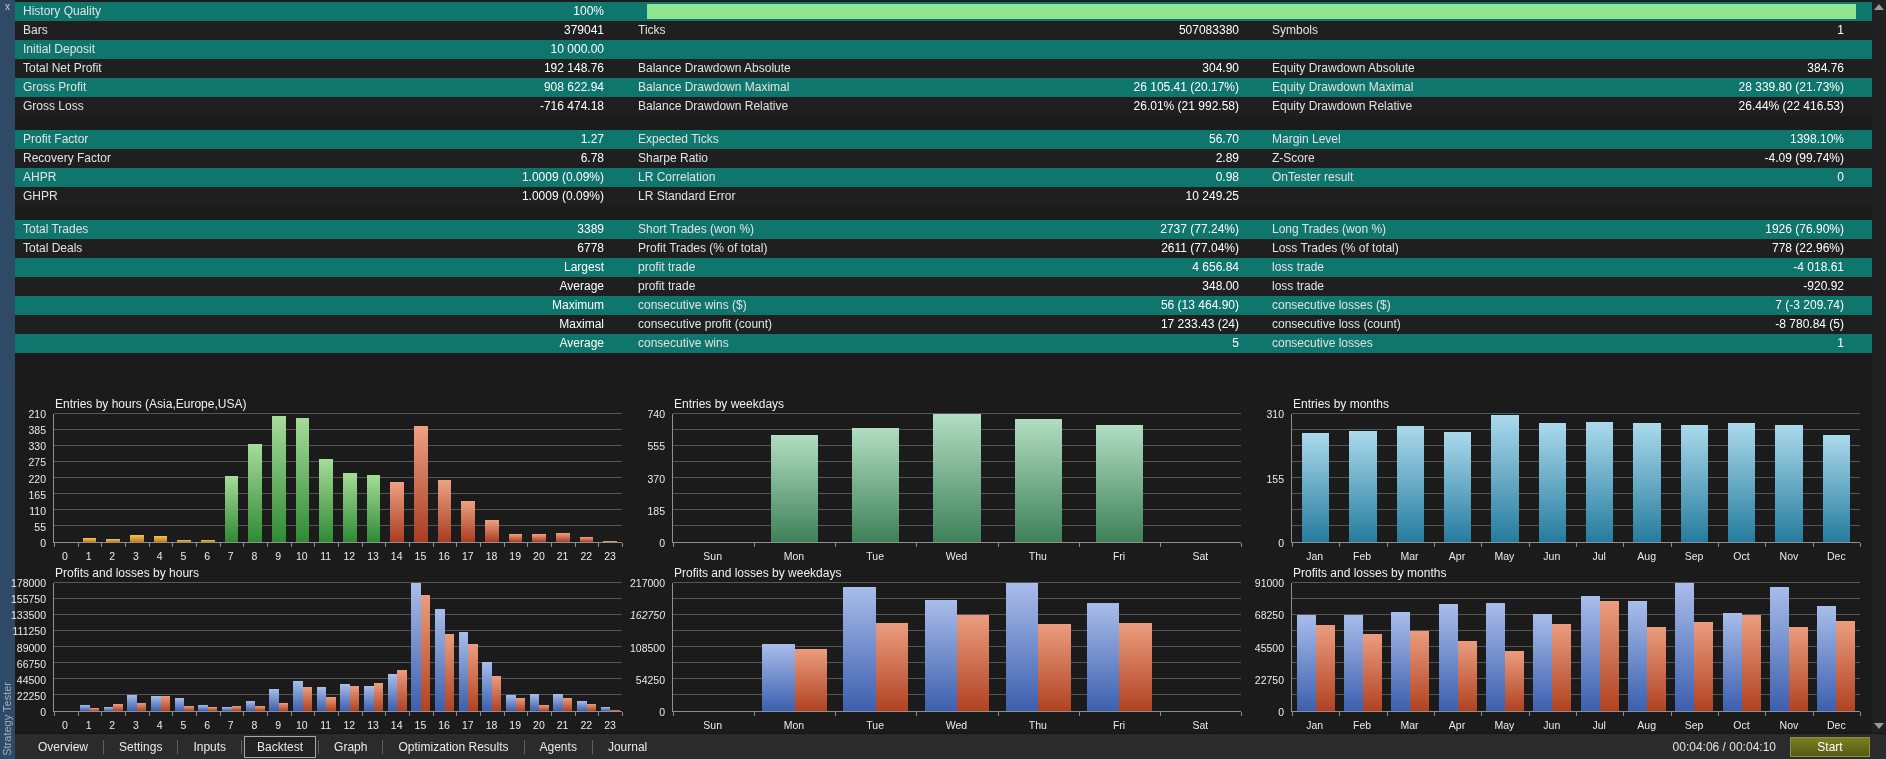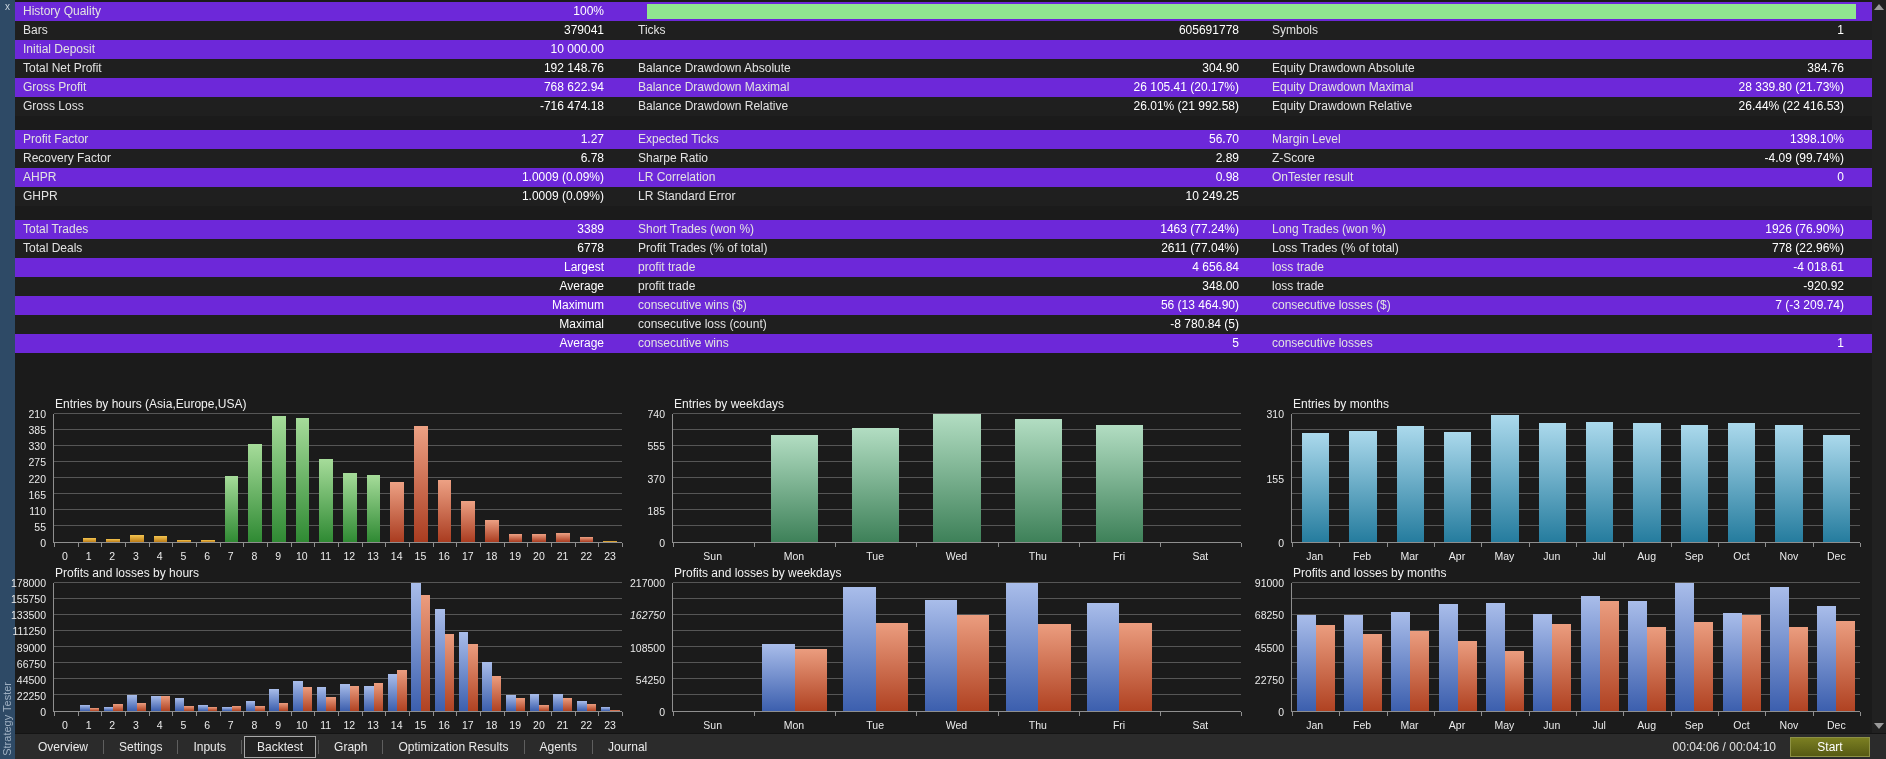--- a/index.html
+++ b/index.html
@@ -10,21 +10,21 @@
     color:#e6e6e6; font-size:12px;
   }
   
   .sidestrip { position:absolute; left:0; top:0; width:15px; height:100%; background:#2e4a66; }
   .close-x { position:absolute; top:2px; left:0; right:0; text-align:center; color:#c9d4de; font-size:10px; line-height:10px; }
   .side-title { position:absolute; bottom:3px; left:1px; writing-mode:vertical-rl; transform:rotate(180deg); color:#9fb0c2; font-size:11px; white-space:nowrap; }
 
   
   .stats { position:absolute; left:15px; top:0; right:14px; padding-top:2px; }
   .srow { position:relative; display:grid; grid-template-columns:598px 632px 1fr; height:19px; line-height:19px; }
-  .srow.light { background:#6d28d9; }
+  .srow.light { background:#0f766e; }
   .srow.dark  { background:#1f1f1f; }
   .sgap { height:14px; }
   .cell { display:flex; overflow:hidden; white-space:nowrap; }
   .cell:nth-child(1) { padding:0 9px 0 8px; }
   .cell:nth-child(2) { padding:0 6px 0 25px; }
   .cell:nth-child(3) { padding:0 28px 0 27px; }
   .cell .lab { color:#e2e2e2; }
   .cell .val { margin-left:auto; color:#ffffff; }
   .progress { position:absolute; left:632px; right:16px; top:2px; height:15px; }
 
@@ -90,21 +90,21 @@
         </div>
         <div class="progress" style="background: rgb(144, 230, 144);"></div>
       </div>
       <div class="srow dark">
         <div class="cell">
           <span class="lab">Bars</span>
           <span class="val">379041</span>
         </div>
         <div class="cell">
           <span class="lab">Ticks</span>
-          <span class="val">605691778</span>
+          <span class="val">507083380</span>
         </div>
         <div class="cell">
           <span class="lab">Symbols</span>
           <span class="val">1</span>
         </div>
       </div>
       <div class="srow light">
         <div class="cell">
           <span class="lab">Initial Deposit</span>
           <span class="val">10 000.00</span>
@@ -128,21 +128,21 @@
           <span class="val">304.90</span>
         </div>
         <div class="cell">
           <span class="lab">Equity Drawdown Absolute</span>
           <span class="val">384.76</span>
         </div>
       </div>
       <div class="srow light">
         <div class="cell">
           <span class="lab">Gross Profit</span>
-          <span class="val">768 622.94</span>
+          <span class="val">908 622.94</span>
         </div>
         <div class="cell">
           <span class="lab">Balance Drawdown Maximal</span>
           <span class="val">26 105.41 (20.17%)</span>
         </div>
         <div class="cell">
           <span class="lab">Equity Drawdown Maximal</span>
           <span class="val">28 339.80 (21.73%)</span>
         </div>
       </div>
@@ -218,21 +218,21 @@
         </div>
       </div>
       <div class="sgap"></div>
       <div class="srow light">
         <div class="cell">
           <span class="lab">Total Trades</span>
           <span class="val">3389</span>
         </div>
         <div class="cell">
           <span class="lab">Short Trades (won %)</span>
-          <span class="val">1463 (77.24%)</span>
+          <span class="val">2737 (77.24%)</span>
         </div>
         <div class="cell">
           <span class="lab">Long Trades (won %)</span>
           <span class="val">1926 (76.90%)</span>
         </div>
       </div>
       <div class="srow dark">
         <div class="cell">
           <span class="lab">Total Deals</span>
           <span class="val">6778</span>
@@ -285,20 +285,24 @@
         </div>
         <div class="cell">
           <span class="lab">consecutive losses ($)</span>
           <span class="val">7 (-3 209.74)</span>
         </div>
       </div>
       <div class="srow dark">
         <div class="cell">
           <span class="lab"></span>
           <span class="val">Maximal</span>
+        </div>
+        <div class="cell">
+          <span class="lab">consecutive profit (count)</span>
+          <span class="val">17 233.43 (24)</span>
         </div>
         <div class="cell">
           <span class="lab">consecutive loss (count)</span>
           <span class="val">-8 780.84 (5)</span>
         </div>
       </div>
       <div class="srow light">
         <div class="cell">
           <span class="lab"></span>
           <span class="val">Average</span>

